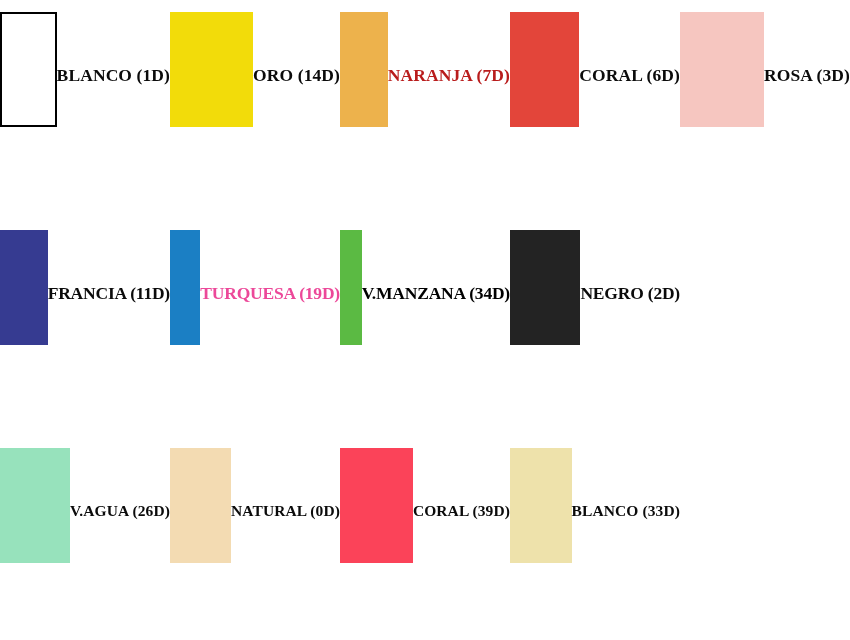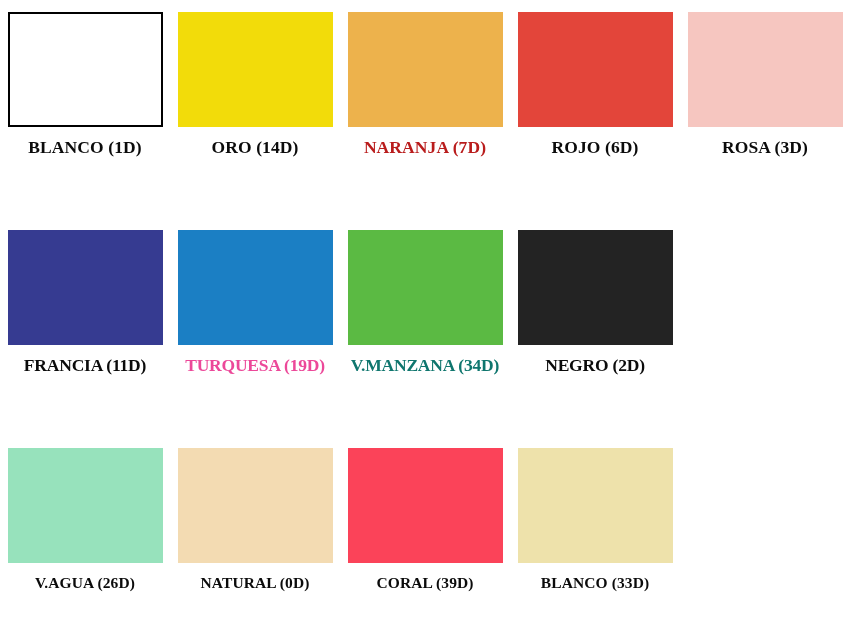--- a/index.html
+++ b/index.html
@@ -30,21 +30,21 @@
     align-items: flex-start;
   }
 
   .row-1 { top: 12px; }
   .row-2 { top: 230px; }
   .row-3 { top: 448px; }
 
   .swatch-cell {
     width: 170px;
     display: flex;
-    flex-direction: column;
+    flex-direction: row;
     align-items: center;
   }
 
   .chip {
     width: 155px;
     height: 115px;
     box-sizing: border-box;
   }
 
   .chip.bordered {
@@ -86,40 +86,40 @@
     <div class="swatch-cell">
       <div class="chip" style="background-color: rgb(242, 220, 10);"></div>
       <div class="chip-label" style="color: rgb(11, 11, 11);">ORO (14D)</div>
     </div>
     <div class="swatch-cell">
       <div class="chip" style="background-color: rgb(237, 178, 76);"></div>
       <div class="chip-label" style="color: #b91c1c;">NARANJA (7D)</div>
     </div>
     <div class="swatch-cell">
       <div class="chip" style="background-color: rgb(227, 69, 58);"></div>
-      <div class="chip-label" style="color: rgb(11, 11, 11);">ROJO (6D)</div>
+      <div class="chip-label" style="color: rgb(11, 11, 11);">CORAL (6D)</div>
     </div>
     <div class="swatch-cell">
       <div class="chip" style="background-color: rgb(246, 198, 192);"></div>
       <div class="chip-label" style="color: rgb(11, 11, 11);">ROSA (3D)</div>
     </div>
   </div>
 
   <div class="swatch-row row-2">
     <div class="swatch-cell">
       <div class="chip" style="background-color: rgb(54, 59, 145);"></div>
       <div class="chip-label" style="color: rgb(11, 11, 11);">FRANCIA (11D)</div>
     </div>
     <div class="swatch-cell">
       <div class="chip" style="background-color: rgb(27, 127, 196);"></div>
       <div class="chip-label" style="color: #ec4899;">TURQUESA (19D)</div>
     </div>
     <div class="swatch-cell">
       <div class="chip" style="background-color: rgb(91, 186, 67);"></div>
-      <div class="chip-label" style="color: #0f766e;">V.MANZANA (34D)</div>
+      <div class="chip-label" style="color: #000000;">V.MANZANA (34D)</div>
     </div>
     <div class="swatch-cell">
       <div class="chip" style="background-color: rgb(35, 35, 35);"></div>
       <div class="chip-label" style="color: rgb(11, 11, 11);">NEGRO (2D)</div>
     </div>
   </div>
 
   <div class="swatch-row row-3">
     <div class="swatch-cell">
       <div class="chip" style="background-color: rgb(151, 226, 188);"></div>

